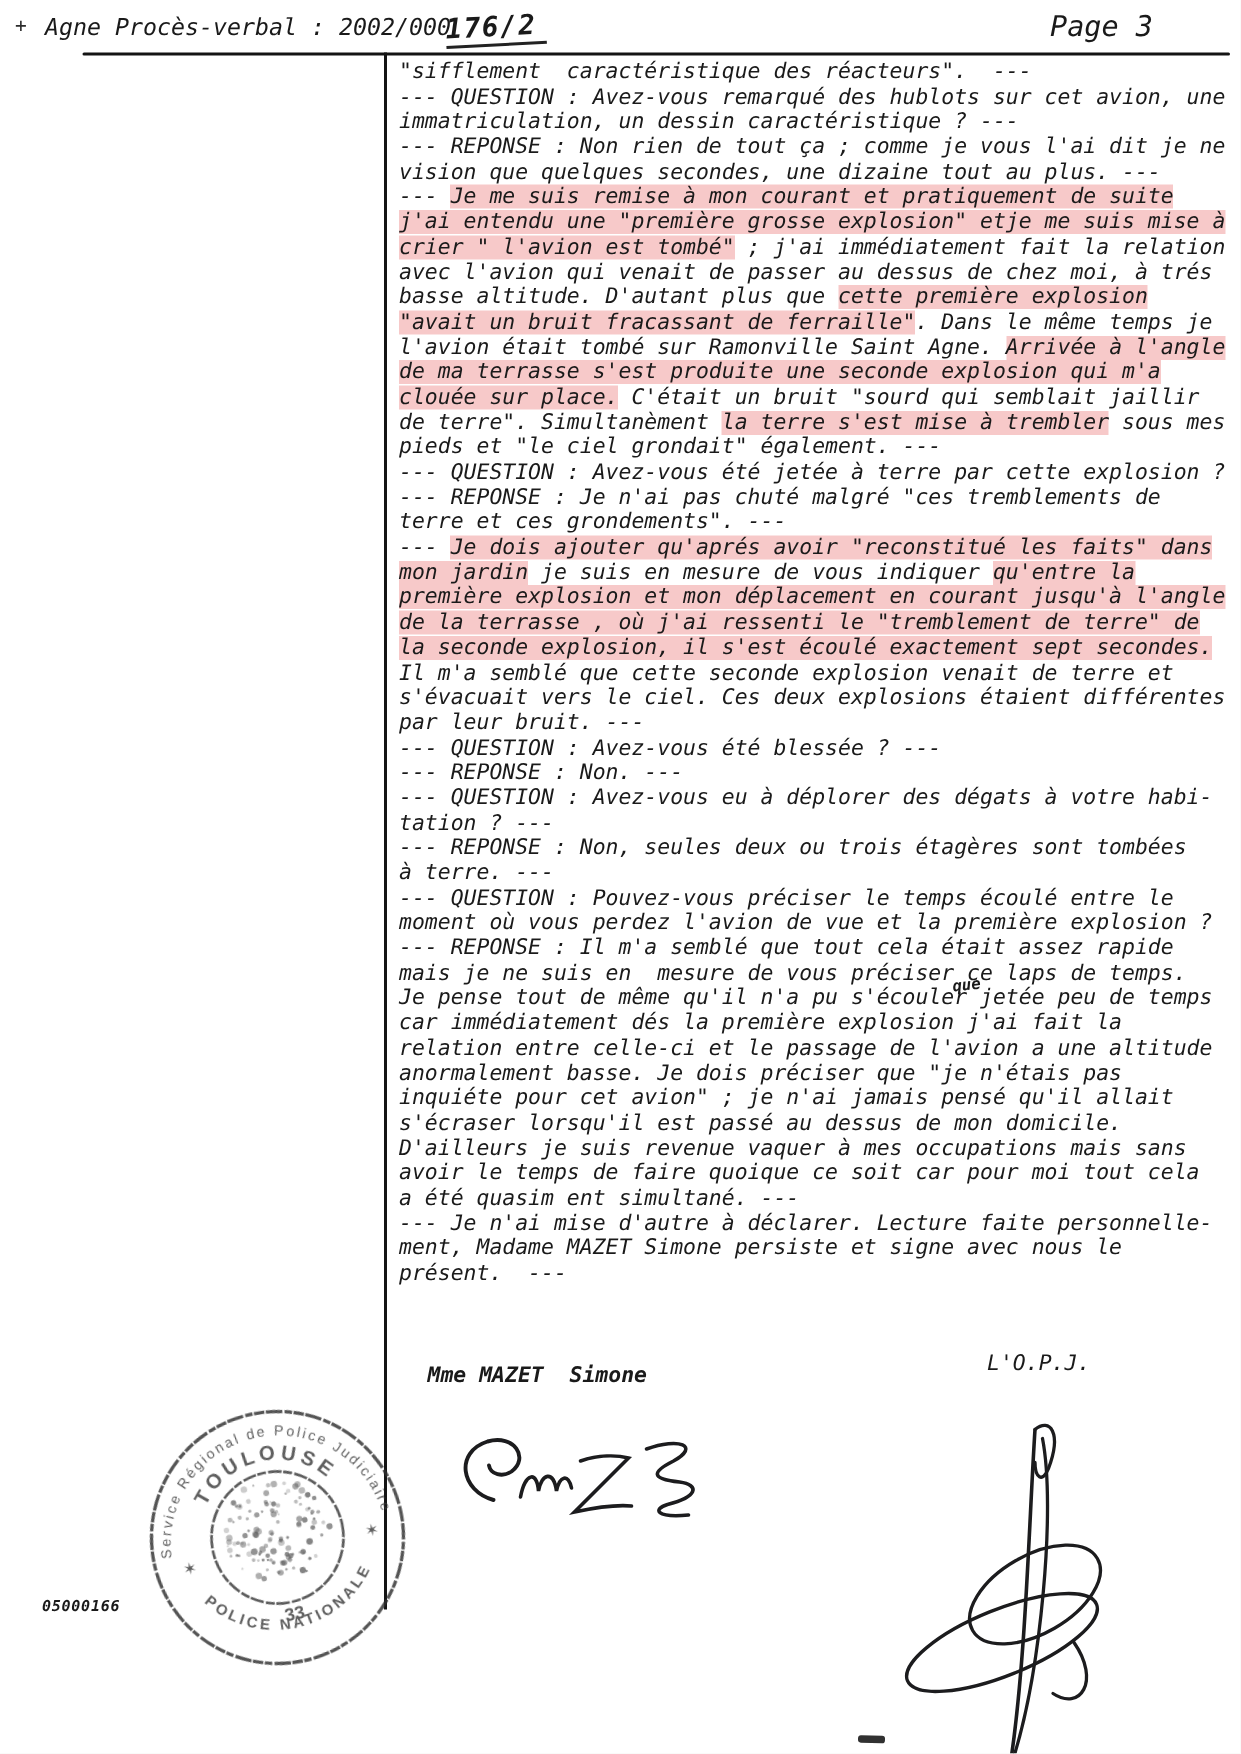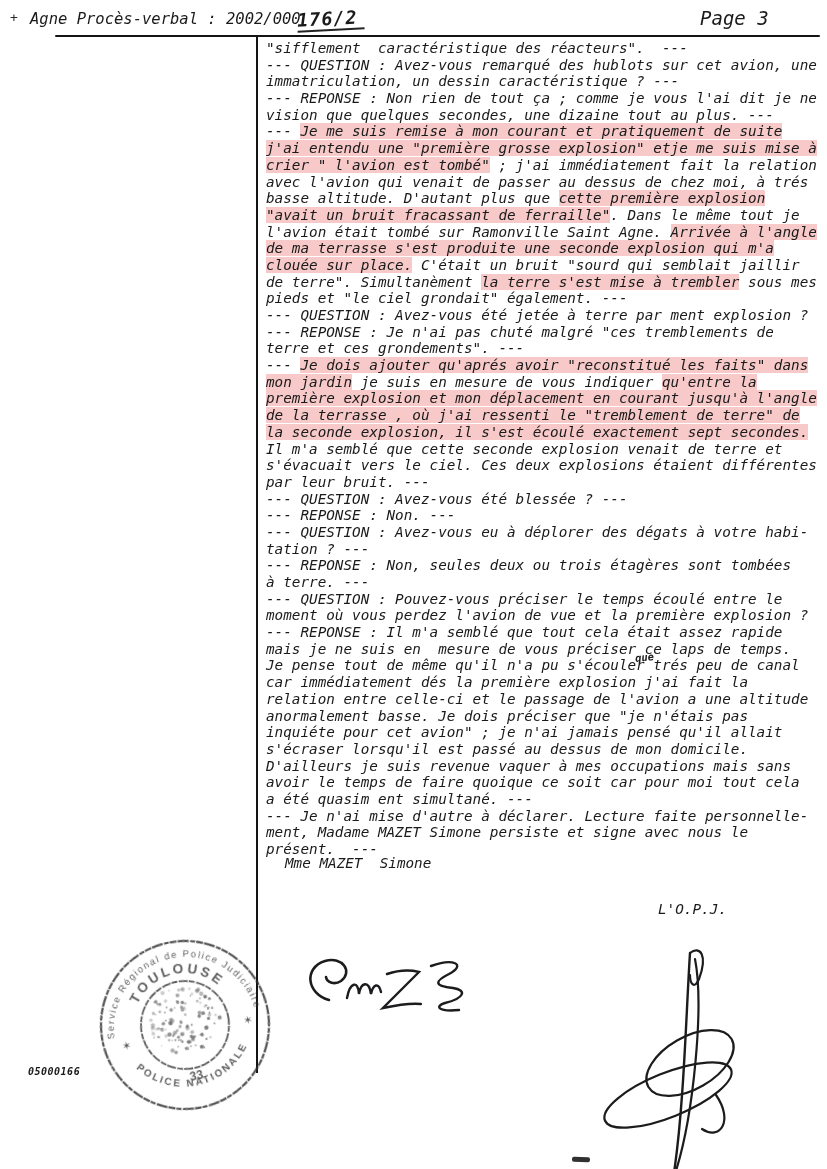--- a/index.html
+++ b/index.html
@@ -27,21 +27,21 @@
   
   .body-text{position:absolute;left:266px;top:40px;width:558px;}
   .line{white-space:pre;font-size:14.3px;line-height:16.7px;height:16.7px;}
   .hl{background:var(--hl,#f7c9c9);}
   .ins{
     display:inline-block;width:0;overflow:visible;font-size:10.5px;font-weight:700;
     transform:translate(-10px,-8px) rotate(-6deg);
   }
   
   .sig-label{position:absolute;font-size:14.3px;white-space:pre;}
-  .sig-witness-label{left:285px;top:855px;}
+  .sig-witness-label{left:285px;top:909px;font-weight:bold;}
   .sig-opj-label{left:658px;top:901px;}
   
   .stamp{
     position:absolute;left:95px;top:935px;width:180px;height:180px;
     transform:rotate(-12deg);opacity:.82;filter:blur(.3px);
   }
   .stamp text{font-family:"Liberation Sans",sans-serif;fill:#3b3b3b;}
   .ring-text{font-size:9.5px;letter-spacing:1.6px;}
   .city-text{font-size:13.5px;font-weight:700;letter-spacing:3px;}
   .bottom-text{font-size:10px;letter-spacing:2.2px;font-weight:700;}
@@ -79,48 +79,48 @@
       <div class="line"><span>"sifflement  caractéristique des réacteurs".  ---</span></div>
       <div class="line"><span>--- QUESTION : Avez-vous remarqué des hublots sur cet avion, une</span></div>
       <div class="line"><span>immatriculation, un dessin caractéristique ? ---</span></div>
       <div class="line"><span>--- REPONSE : Non rien de tout ça ; comme je vous l'ai dit je ne</span></div>
       <div class="line"><span>vision que quelques secondes, une dizaine tout au plus. ---</span></div>
       <div class="line"><span>--- </span><span class="hl">Je me suis remise à mon courant et pratiquement de suite</span></div>
       <div class="line"><span class="hl">j'ai entendu une "première grosse explosion" etje me suis mise à</span></div>
       <div class="line"><span class="hl">crier " l'avion est tombé"</span><span> ; j'ai immédiatement fait la relation</span></div>
       <div class="line"><span>avec l'avion qui venait de passer au dessus de chez moi, à trés</span></div>
       <div class="line"><span>basse altitude. D'autant plus que </span><span class="hl">cette première explosion</span></div>
-      <div class="line"><span class="hl">"avait un bruit fracassant de ferraille"</span><span>. Dans le même tout je</span></div>
+      <div class="line"><span class="hl">"avait un bruit fracassant de ferraille"</span><span>. Dans le même temps je</span></div>
       <div class="line"><span>l'avion était tombé sur Ramonville Saint Agne. </span><span class="hl">Arrivée à l'angle</span></div>
       <div class="line"><span class="hl">de ma terrasse s'est produite une seconde explosion qui m'a</span></div>
       <div class="line"><span class="hl">clouée sur place.</span><span> C'était un bruit "sourd qui semblait jaillir</span></div>
       <div class="line"><span>de terre". Simultanèment </span><span class="hl">la terre s'est mise à trembler</span><span> sous mes</span></div>
       <div class="line"><span>pieds et "le ciel grondait" également. ---</span></div>
-      <div class="line"><span>--- QUESTION : Avez-vous été jetée à terre par ment explosion ?</span></div>
+      <div class="line"><span>--- QUESTION : Avez-vous été jetée à terre par cette explosion ?</span></div>
       <div class="line"><span>--- REPONSE : Je n'ai pas chuté malgré "ces tremblements de</span></div>
       <div class="line"><span>terre et ces grondements". ---</span></div>
       <div class="line"><span>--- </span><span class="hl">Je dois ajouter qu'aprés avoir "reconstitué les faits" dans</span></div>
       <div class="line"><span class="hl">mon jardin</span><span> je suis en mesure de vous indiquer </span><span class="hl">qu'entre la</span></div>
       <div class="line"><span class="hl">première explosion et mon déplacement en courant jusqu'à l'angle</span></div>
       <div class="line"><span class="hl">de la terrasse , où j'ai ressenti le "tremblement de terre" de</span></div>
       <div class="line"><span class="hl">la seconde explosion, il s'est écoulé exactement sept secondes.</span></div>
       <div class="line"><span>Il m'a semblé que cette seconde explosion venait de terre et</span></div>
       <div class="line"><span>s'évacuait vers le ciel. Ces deux explosions étaient différentes</span></div>
       <div class="line"><span>par leur bruit. ---</span></div>
       <div class="line"><span>--- QUESTION : Avez-vous été blessée ? ---</span></div>
       <div class="line"><span>--- REPONSE : Non. ---</span></div>
       <div class="line"><span>--- QUESTION : Avez-vous eu à déplorer des dégats à votre habi-</span></div>
       <div class="line"><span>tation ? ---</span></div>
       <div class="line"><span>--- REPONSE : Non, seules deux ou trois étagères sont tombées</span></div>
       <div class="line"><span>à terre. ---</span></div>
       <div class="line"><span>--- QUESTION : Pouvez-vous préciser le temps écoulé entre le</span></div>
       <div class="line"><span>moment où vous perdez l'avion de vue et la première explosion ?</span></div>
       <div class="line"><span>--- REPONSE : Il m'a semblé que tout cela était assez rapide</span></div>
       <div class="line"><span>mais je ne suis en  mesure de vous préciser ce laps de temps.</span></div>
-      <div class="line"><span>Je pense tout de même qu'il n'a pu s'écouler</span><span class="ins">que</span><span> trés peu de canal</span></div>
+      <div class="line"><span>Je pense tout de même qu'il n'a pu s'écouler</span><span class="ins">que</span><span> jetée peu de temps</span></div>
       <div class="line"><span>car immédiatement dés la première explosion j'ai fait la</span></div>
       <div class="line"><span>relation entre celle-ci et le passage de l'avion a une altitude</span></div>
       <div class="line"><span>anormalement basse. Je dois préciser que "je n'étais pas</span></div>
       <div class="line"><span>inquiéte pour cet avion" ; je n'ai jamais pensé qu'il allait</span></div>
       <div class="line"><span>s'écraser lorsqu'il est passé au dessus de mon domicile.</span></div>
       <div class="line"><span>D'ailleurs je suis revenue vaquer à mes occupations mais sans</span></div>
       <div class="line"><span>avoir le temps de faire quoique ce soit car pour moi tout cela</span></div>
       <div class="line"><span>a été quasim ent simultané. ---</span></div>
       <div class="line"><span>--- Je n'ai mise d'autre à déclarer. Lecture faite personnelle-</span></div>
       <div class="line"><span>ment, Madame MAZET Simone persiste et signe avec nous le</span></div>

